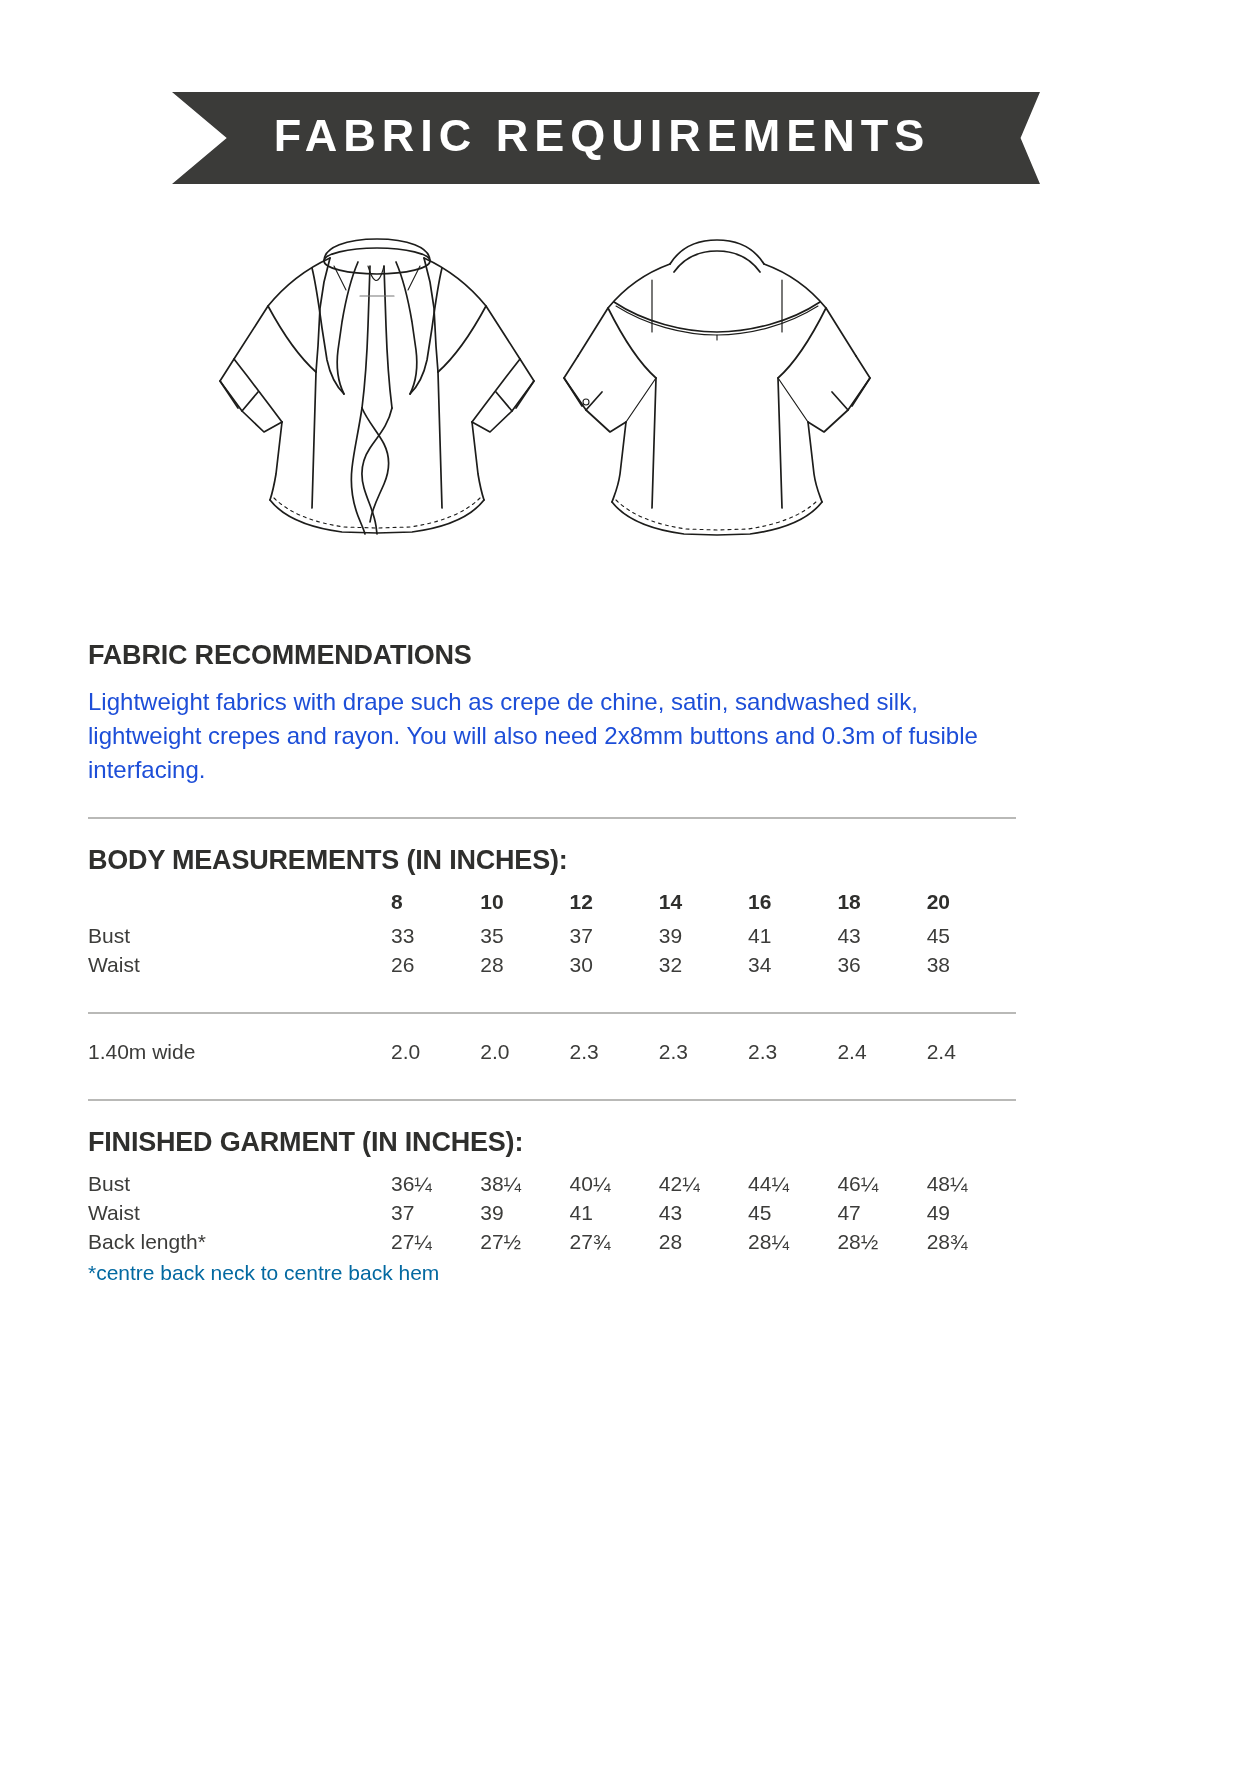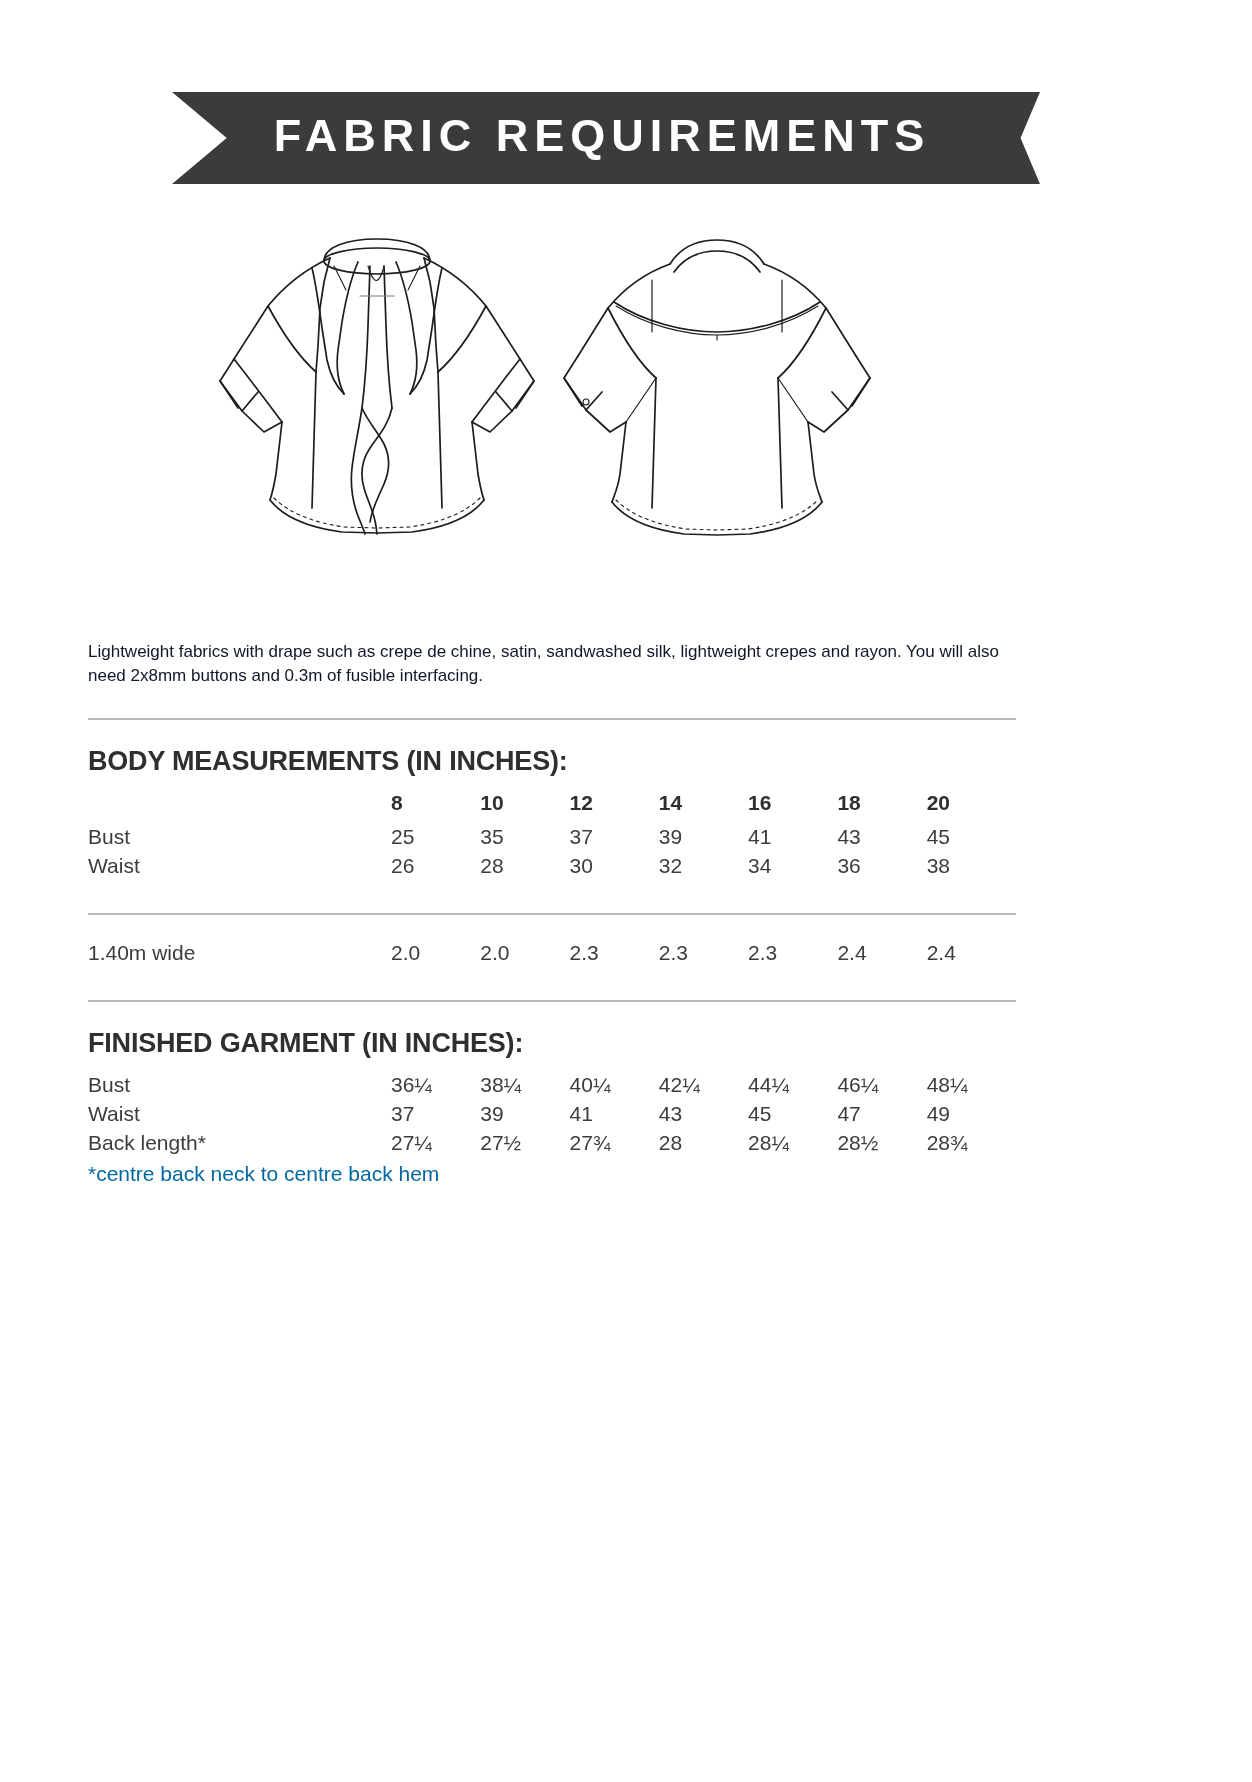--- a/index.html
+++ b/index.html
@@ -83,23 +83,23 @@
   }
   .sec-head {
     font-size: 27px;
     font-weight: bold;
     color: #2f2f2d;
     letter-spacing: -0.2px;
     margin-bottom: 14px;
     font-family: "Liberation Sans", sans-serif;
   }
   .body-copy {
-    font-size: 17px;
+    font-size: 24px;
     line-height: 1.42;
-    color: #0f172a;
+    color: #1d4ed8;
     max-width: 925px;
   }
   .rule {
     height: 2px;
     background: #b9b9b7;
     margin: 30px 0 26px 0;
   }
 
   table.size-table {
     width: 100%;
@@ -230,20 +230,21 @@
 
       <circle cx="34" cy="166" r="3" stroke-width="1.1"></circle>
 
       <path d="M165 99 L165 104" stroke-width="1.1"></path>
     </svg>
   </div>
 
   <div class="content">
 
     <div class="sec-block">
+      <div class="sec-head">FABRIC RECOMMENDATIONS</div>
       <div class="body-copy">Lightweight fabrics with drape such as crepe de chine, satin, sandwashed silk, lightweight crepes and rayon. You will also need 2x8mm buttons and 0.3m of fusible interfacing.</div>
     </div>
 
     <div class="rule"></div>
 
     <div class="sec-block">
       <div class="sec-head">BODY MEASUREMENTS (IN INCHES):</div>
       <table class="size-table">
         <thead>
           <tr>
@@ -253,21 +254,21 @@
             <th class="num">12</th>
             <th class="num">14</th>
             <th class="num">16</th>
             <th class="num">18</th>
             <th class="num">20</th>
           </tr>
         </thead>
         <tbody>
           <tr>
             <td class="lbl">Bust</td>
-            <td class="num">25</td>
+            <td class="num">33</td>
             <td class="num">35</td>
             <td class="num">37</td>
             <td class="num">39</td>
             <td class="num">41</td>
             <td class="num">43</td>
             <td class="num">45</td>
           </tr>
           <tr>
             <td class="lbl">Waist</td>
             <td class="num">26</td>

